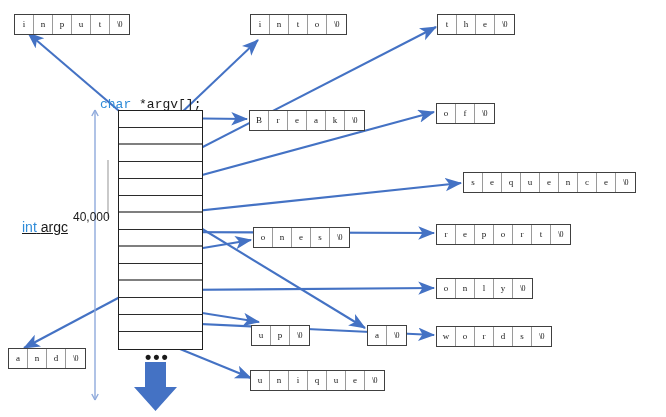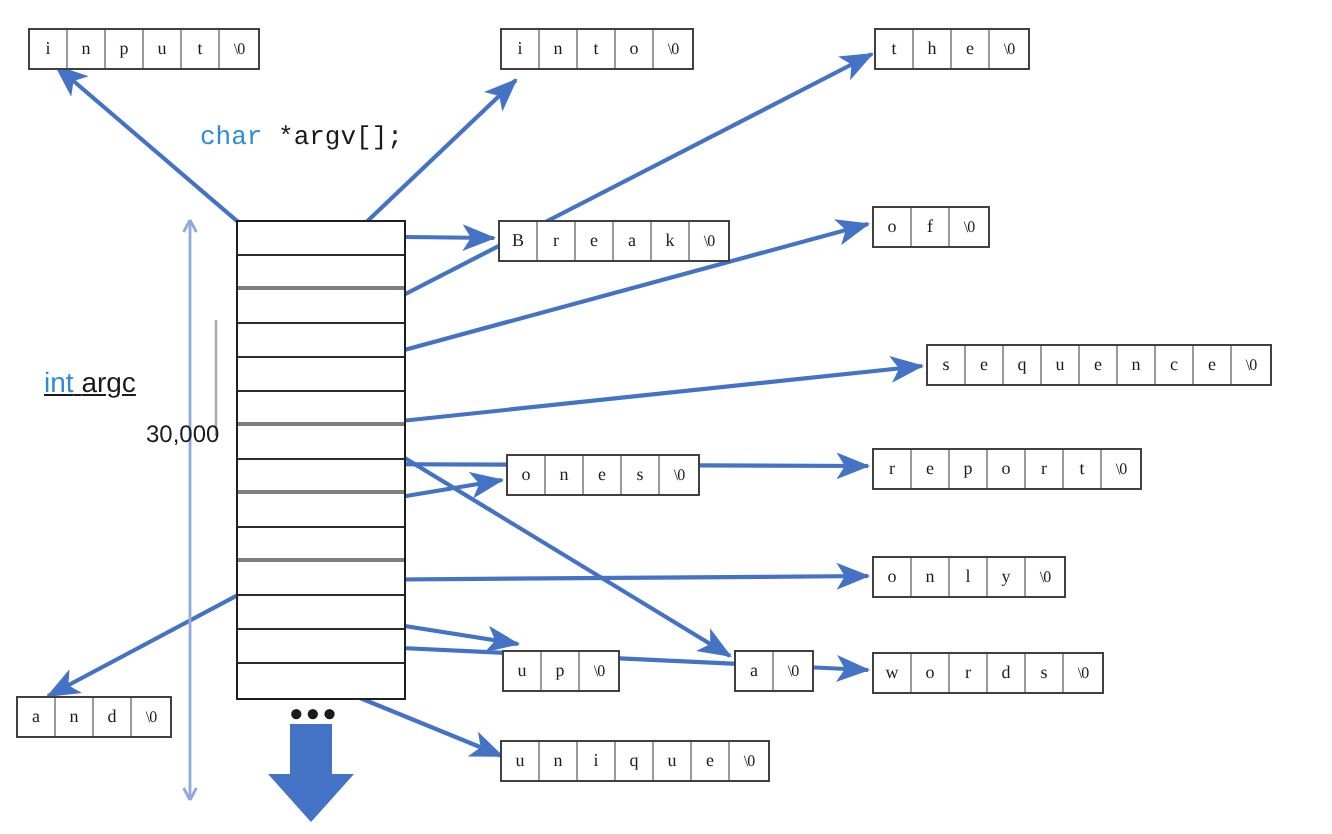--- a/index.html
+++ b/index.html
@@ -50,20 +50,21 @@
   #argv-array .slot:last-child{border-bottom:none;}
 
   
   .label{
     position:absolute;
     font-size:13px;
     color:#1a1a1a;
     white-space:nowrap;
     font-family:"Liberation Mono", monospace;
     z-index:8;
+    margin-top:36px;
   }
   .kw{color:#2e8bd8;}
   #label-argc{font-family:"Liberation Sans", sans-serif;font-size:14px;}
   #label-argc .kw{color:#2e8bd8;}
   #label-20000{
     position:absolute;
     font-size:12px;color:#1a1a1a;
     font-family:"Liberation Sans", sans-serif;
     z-index:8;white-space:nowrap;
   }
@@ -173,21 +174,21 @@
   <div class="label" id="label-argv" style="left:100px;top:61px;">
     <span class="kw">char</span>
     <span>*argv[];</span>
   </div>
 
   <div class="label" id="label-argc" style="left:22px;top:183px;text-decoration:underline;">
     <span class="kw">int</span>
     <span>argc</span>
   </div>
 
-  <div id="label-20000" style="left:73px;top:210px;">30,000</div>
+  <div id="label-20000" style="left:73px;top:210px;">40,000</div>
 
   <div id="ellipsis">•••</div>
 
   <div class="strbox" style="left:14px;top:14px;">
       <div class="cell">i</div>
       <div class="cell">n</div>
       <div class="cell">p</div>
       <div class="cell">u</div>
       <div class="cell">t</div>
       <div class="cell nul">\0</div>

